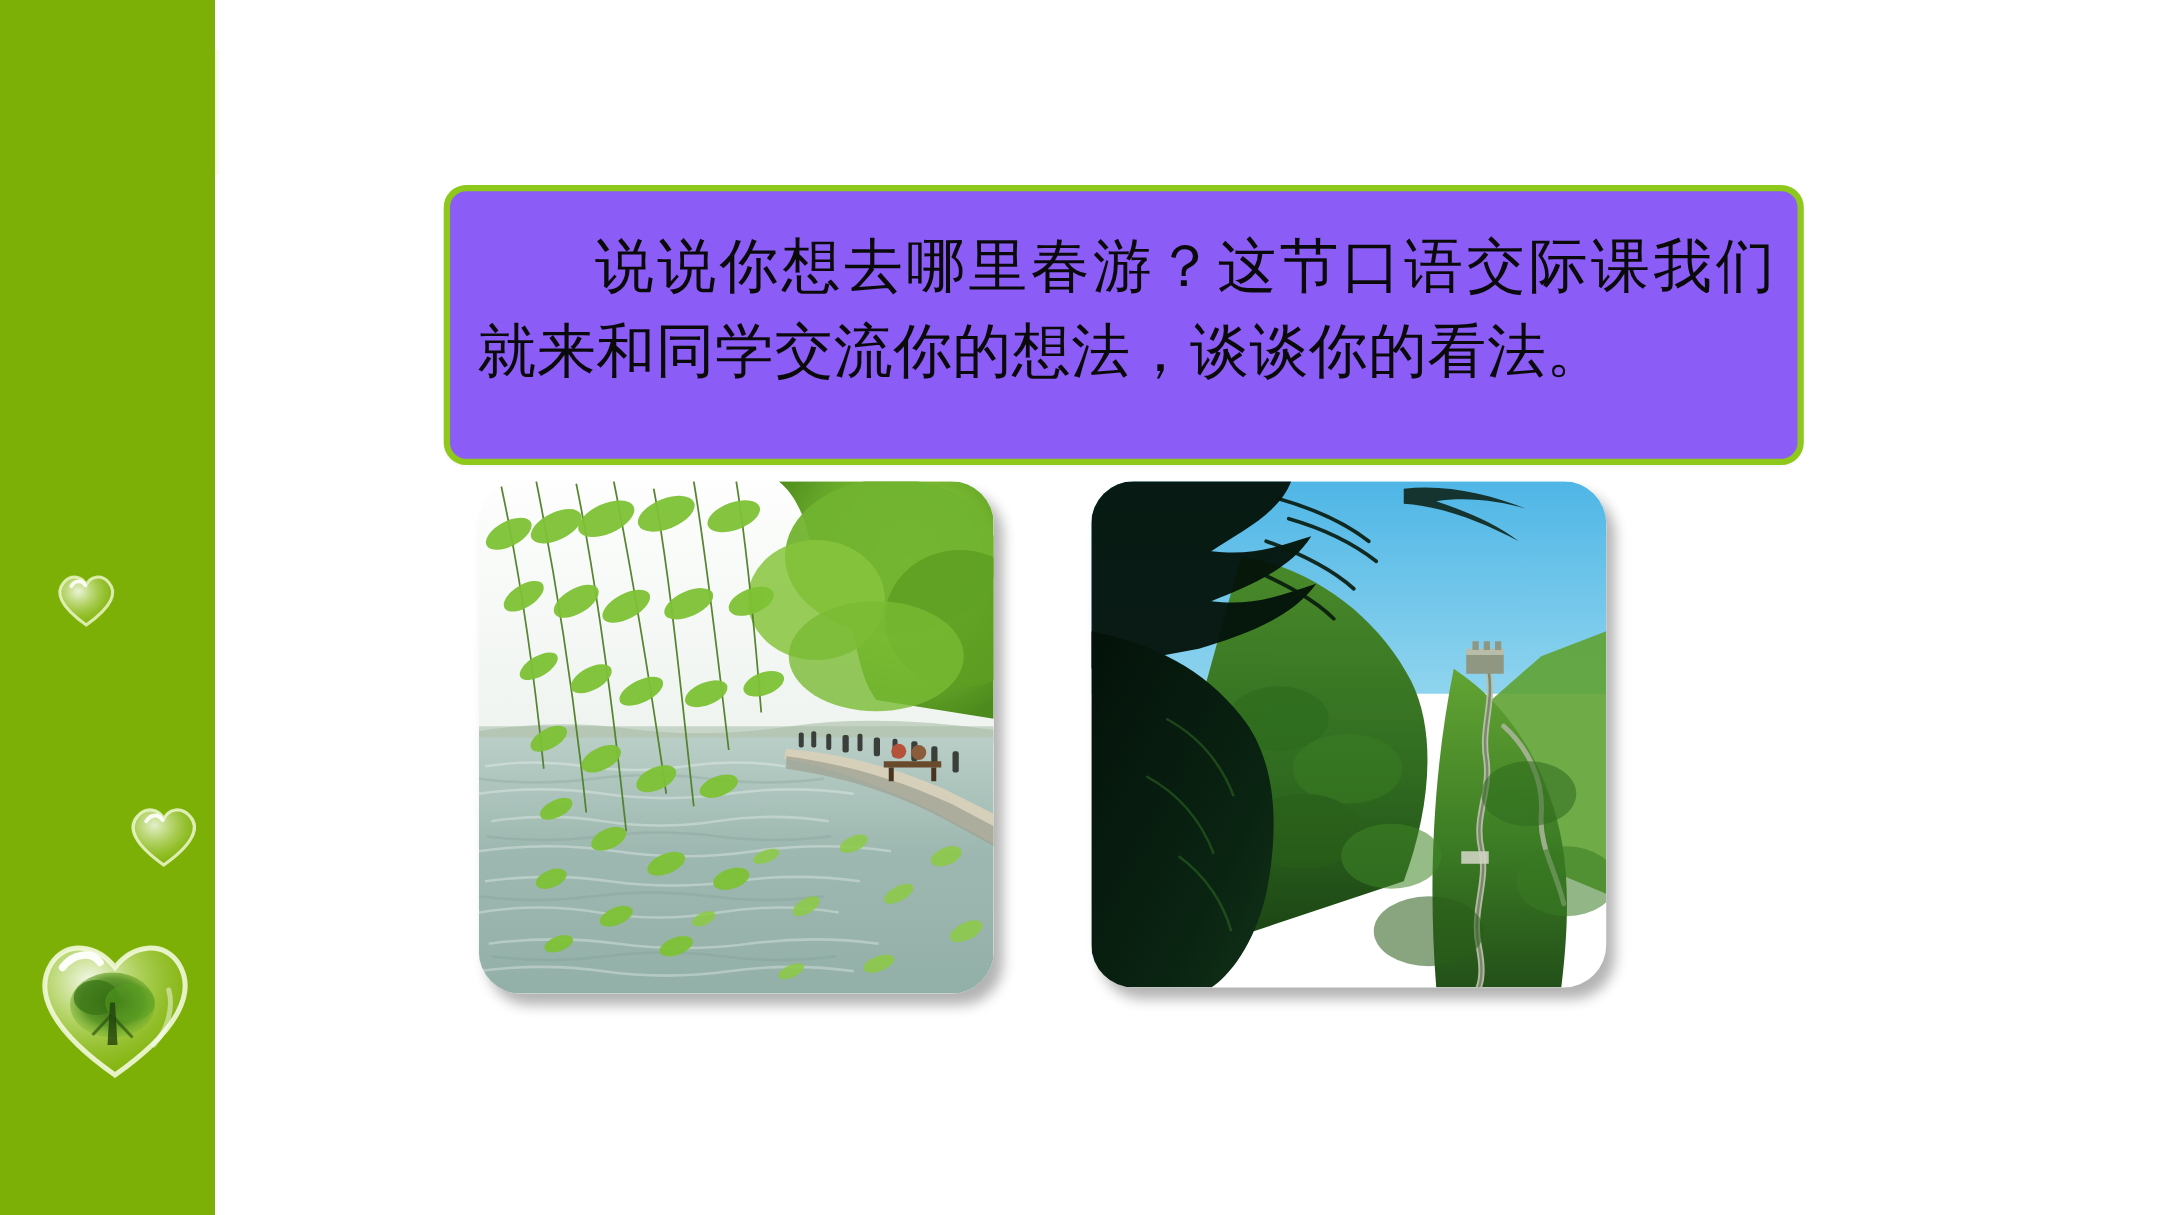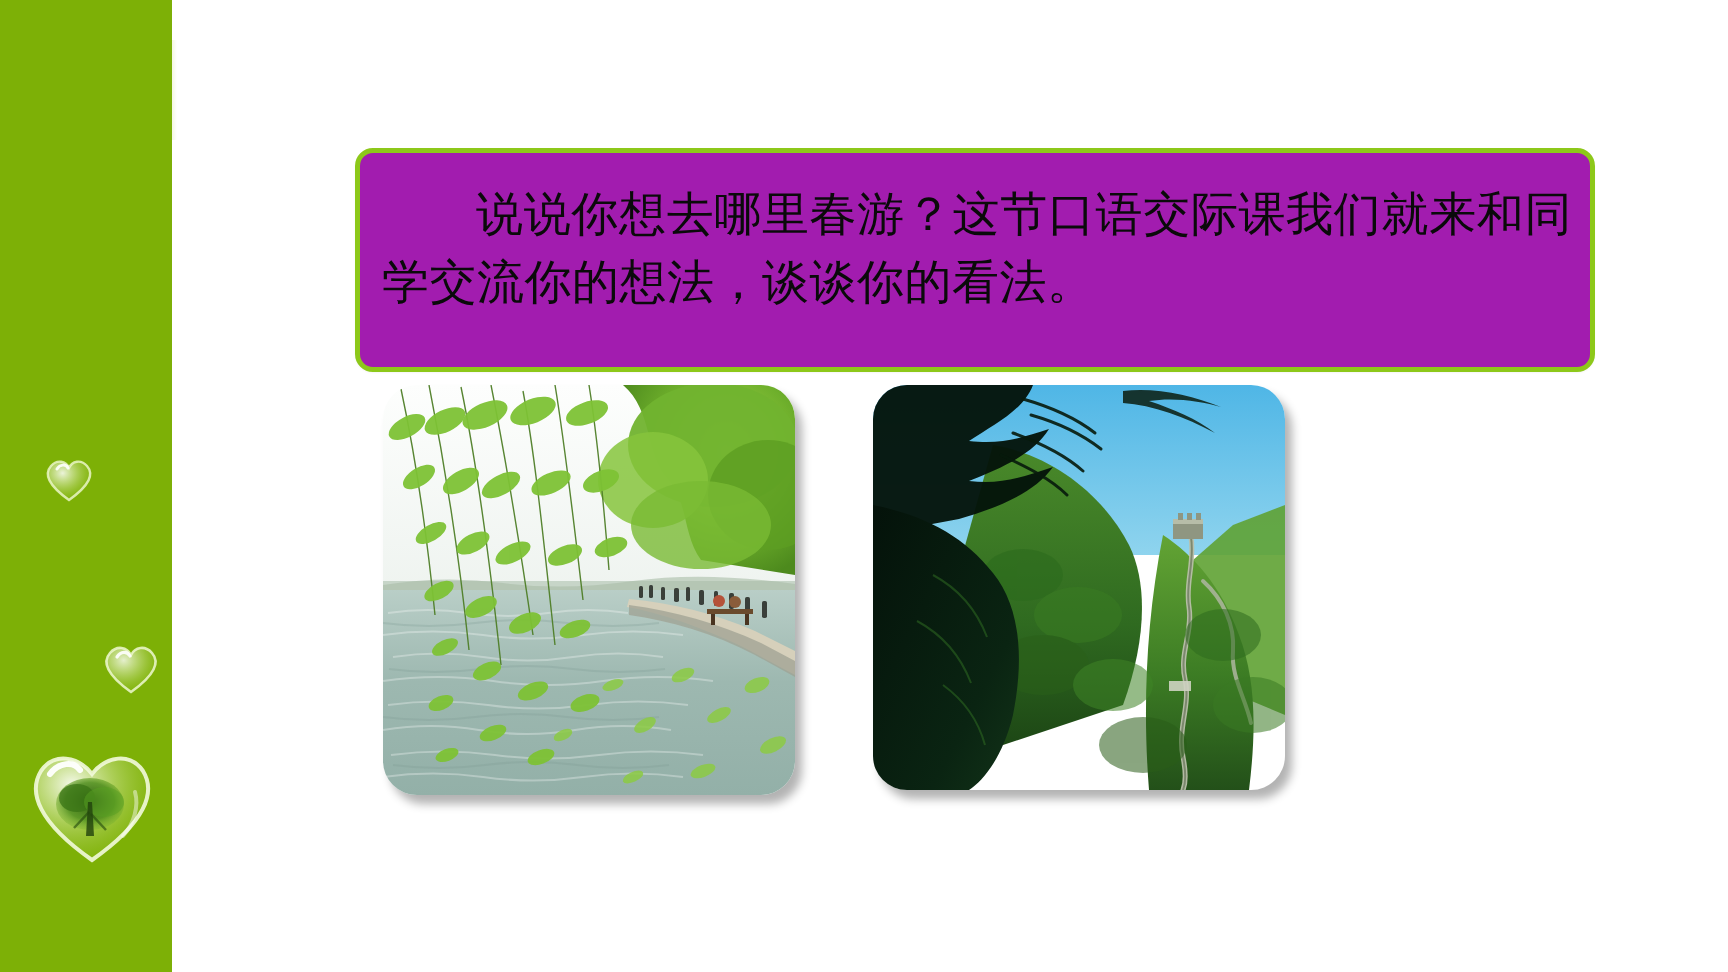--- a/index.html
+++ b/index.html
@@ -46,26 +46,26 @@
 
   .heart-small-1 { left: 42px;  top: 455px; }
   .heart-small-2 { left: 100px; top: 640px; }
   .heart-big     { left: 22px;  top: 740px; }
 
   
   .callout {
     position: absolute;
     left: 355px;
     top: 148px;
-    width: 1240px;
+    width: 1088px;
     height: 224px;
     box-sizing: border-box;
     border: 5px solid #8dc81a;
     border-radius: 18px;
-    background: #a21caf;
+    background: #8b5cf6;
     box-shadow: 0 1px 2px rgba(0,0,0,0.04);
   }
   .callout-text {
     position: absolute;
     left: 22px;
     right: 18px;
     top: 28px;
     font-family: "Liberation Serif", "DejaVu Serif", serif;
     font-size: 47px;
     line-height: 1.44;

